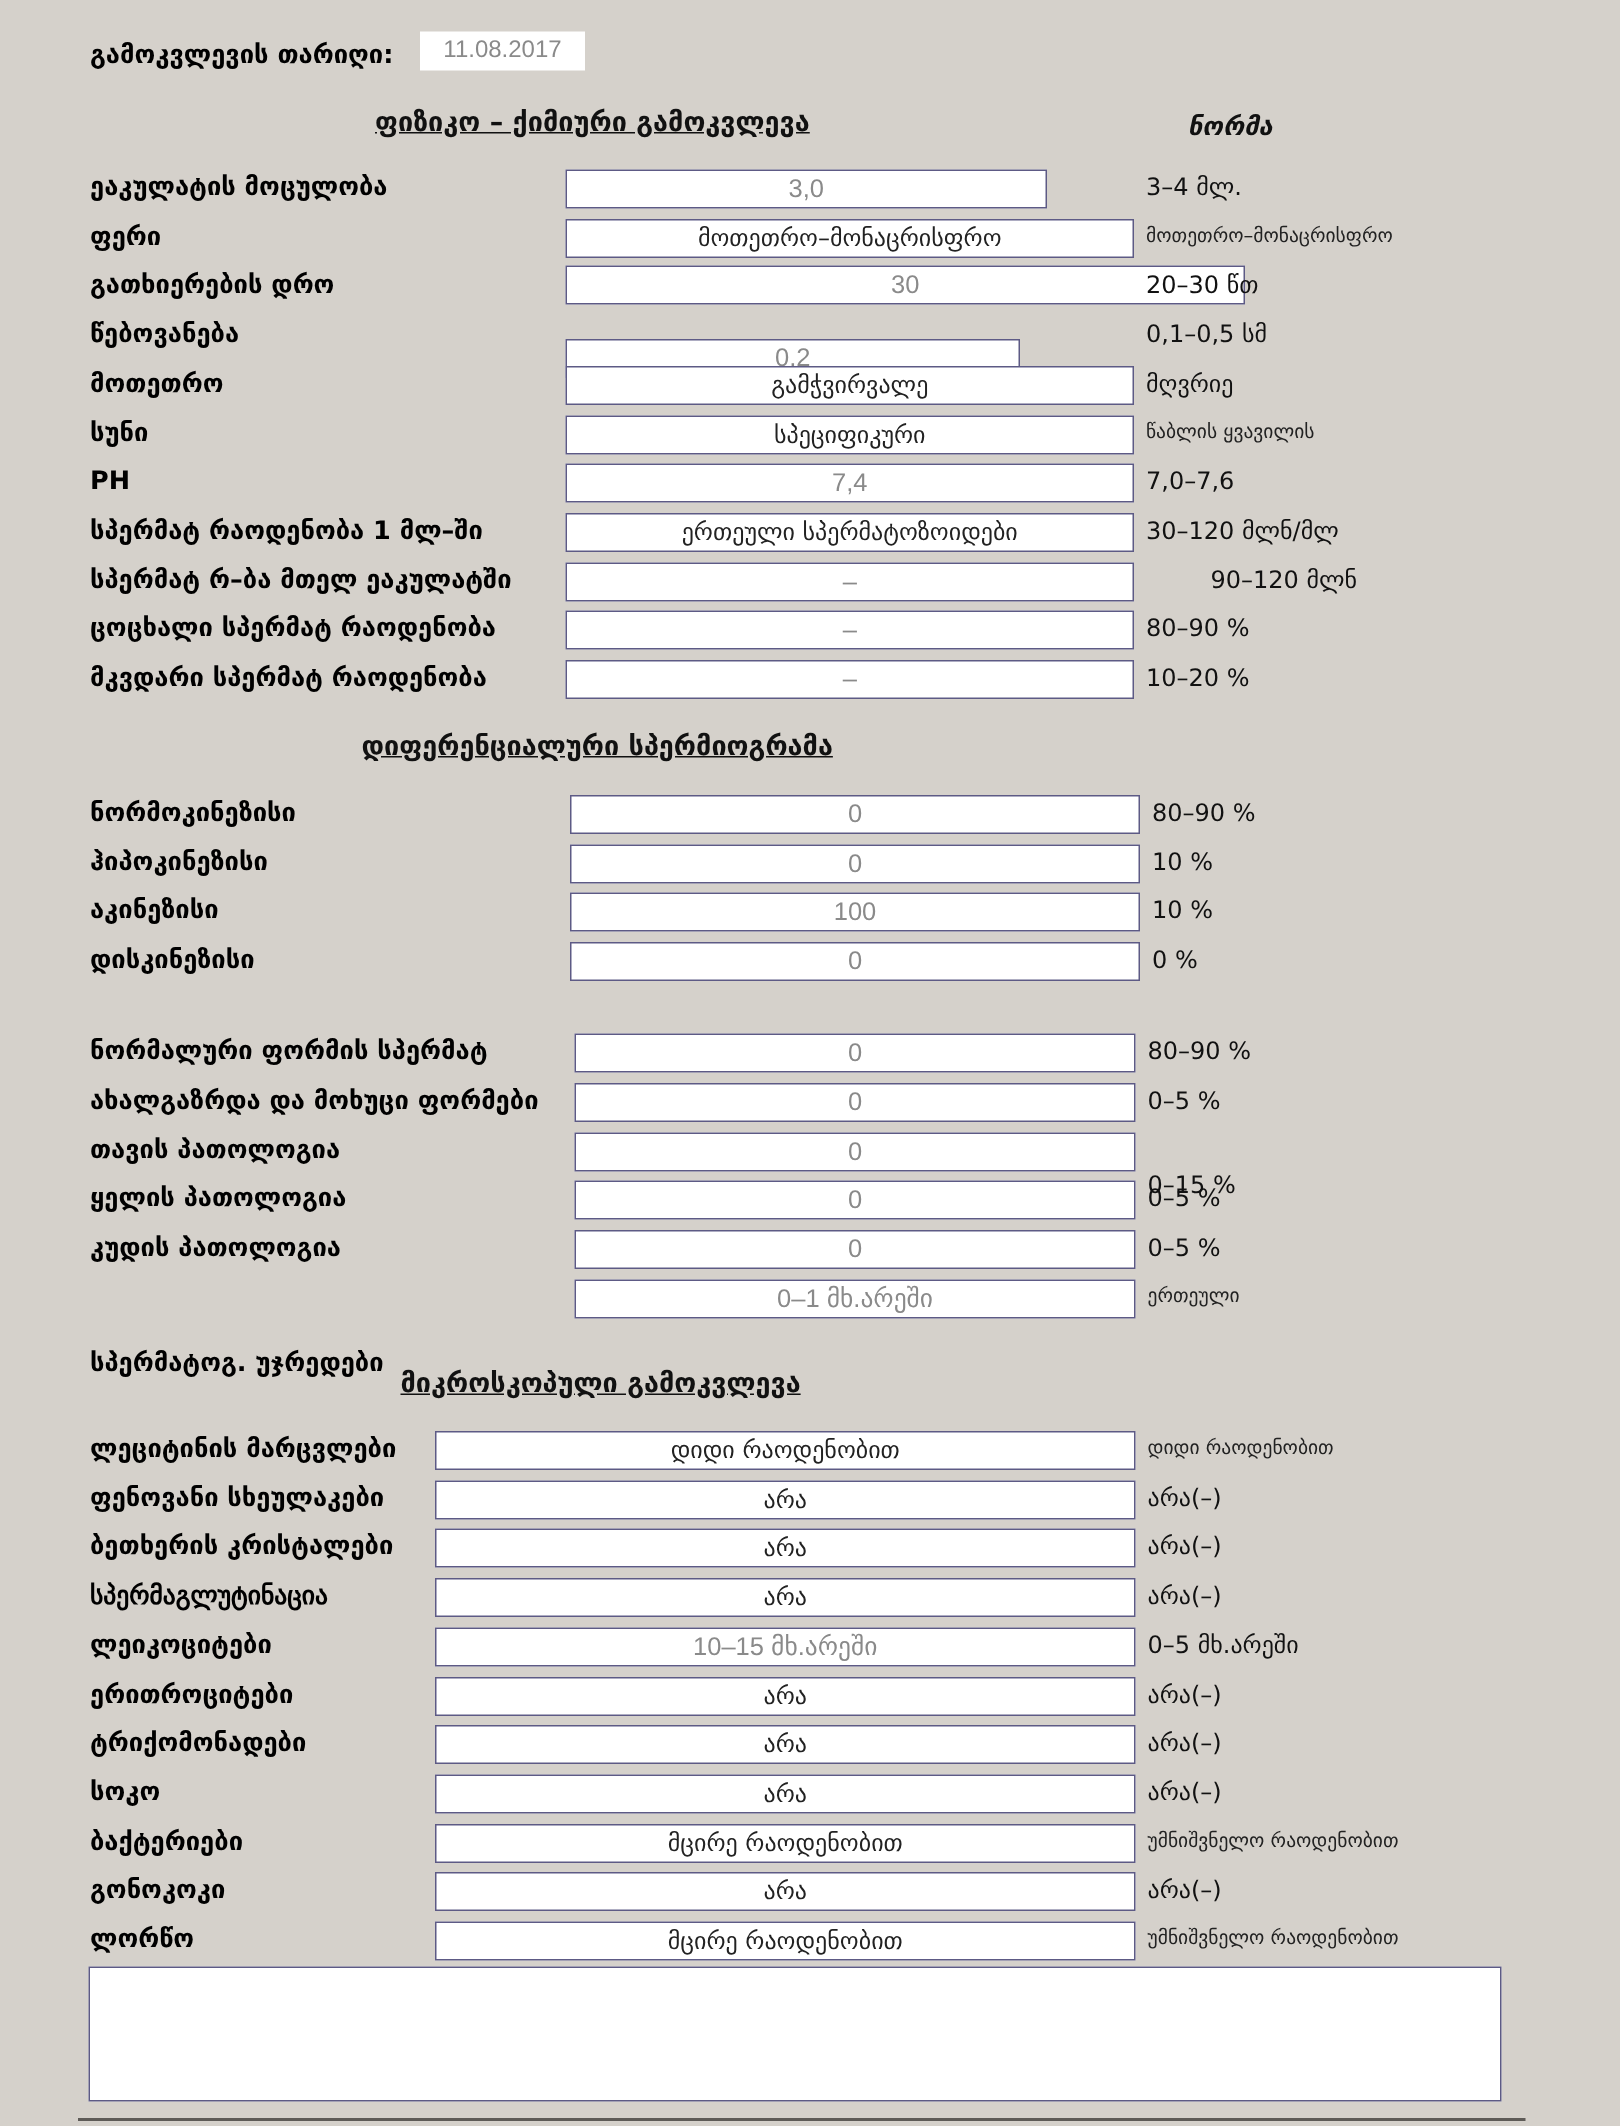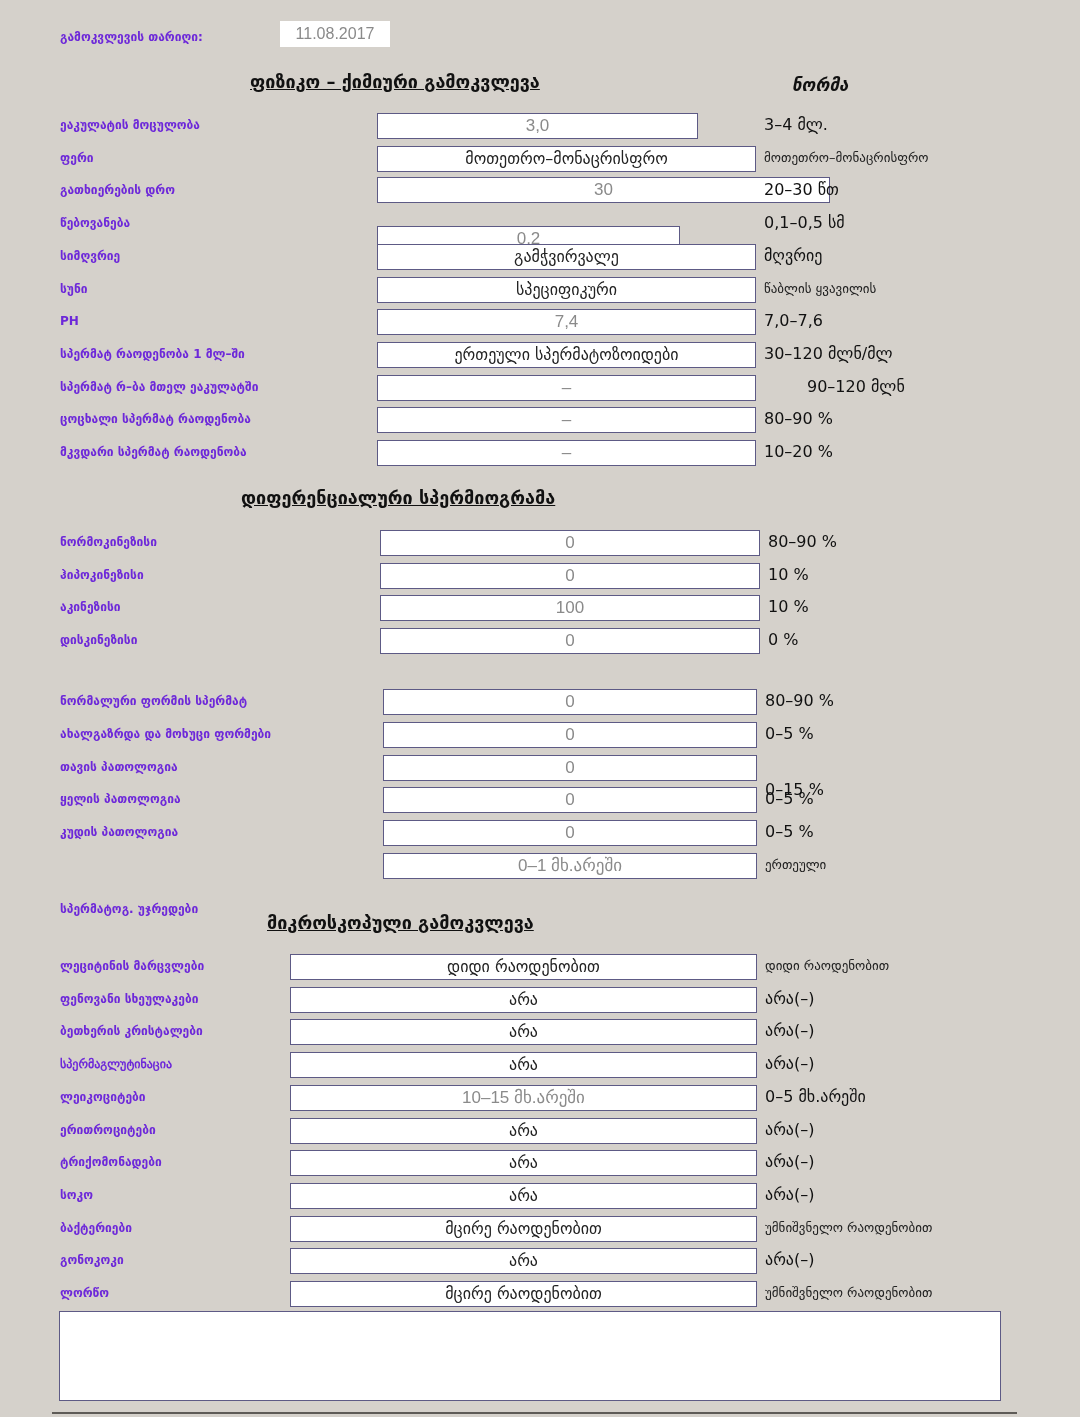--- a/index.html
+++ b/index.html
@@ -1,21 +1,21 @@
 <!DOCTYPE html>
 <html><head>
 <meta charset="utf-8">
 <style>
   html, body { margin: 0; padding: 0; }
   body {
     width: 1080px; height: 1417px; background: #d5d1cb; position: relative; overflow: hidden;
     font-family: "DejaVu Sans", sans-serif;
   }
   .label {
-    position: absolute; left: 60px; color: #6d28d9; font-weight: bold; font-size: 12px;
+    position: absolute; left: 60px; color: #000000; font-weight: bold; font-size: 17px;
     white-space: nowrap; line-height: 20px;
   }
   .field {
     position: absolute; background: #fff; border: 1.5px solid #5d5a85; box-sizing: border-box;
     height: 26px; text-align: center; font-size: 16px; line-height: 24px; color: #222;
     white-space: nowrap; overflow: hidden;
   }
   .field.num { color: #8a8a8a; font-family: "Liberation Sans", sans-serif; font-size: 17px; }
   .norm {
     position: absolute; color: #111; font-size: 16px; font-weight: normal; white-space: nowrap; line-height: 20px;
@@ -66,21 +66,21 @@
 <div class="norm" style="left: 764px; top: 115px;">3–4 მლ.</div>
 <div class="label" style="top: 147.7px;">ფერი</div>
 <div class="field" style="left: 377px; width: 379px; top: 145.7px;">მოთეთრო–მონაცრისფრო</div>
 <div class="norm light" style="left: 764px; top: 147.7px;">მოთეთრო–მონაცრისფრო</div>
 <div class="label" style="top: 180.4px;">გათხიერების დრო</div>
 <div class="field num" style="left: 377px; width: 453px; top: 177px;">30</div>
 <div class="norm" style="left: 764px; top: 180.4px;">20–30 წთ</div>
 <div class="label" style="top: 213.1px;">წებოვანება</div>
 <div class="field num" style="left: 377px; width: 303px; top: 226px;">0,2</div>
 <div class="norm" style="left: 764px; top: 213.1px;">0,1–0,5 სმ</div>
-<div class="label" style="top: 245.8px;">სიმღვრიე</div>
+<div class="label" style="top: 245.8px;">მოთეთრო</div>
 <div class="field" style="left: 377px; width: 379px; top: 243.8px;">გამჭვირვალე</div>
 <div class="norm" style="left: 764px; top: 245.8px;">მღვრიე</div>
 <div class="label" style="top: 278.5px;">სუნი</div>
 <div class="field" style="left: 377px; width: 379px; top: 276.5px;">სპეციფიკური</div>
 <div class="norm light" style="left: 764px; top: 278.5px;">წაბლის ყვავილის</div>
 <div class="label" style="top: 311.2px;">PH</div>
 <div class="field num" style="left: 377px; width: 379px; top: 309.2px;">7,4</div>
 <div class="norm" style="left: 764px; top: 311.2px;">7,0–7,6</div>
 <div class="label" style="top: 343.9px;">სპერმატ რაოდენობა 1 მლ–ში</div>
 <div class="field" style="left: 377px; width: 379px; top: 341.9px;">ერთეული  სპერმატოზოიდები</div>

